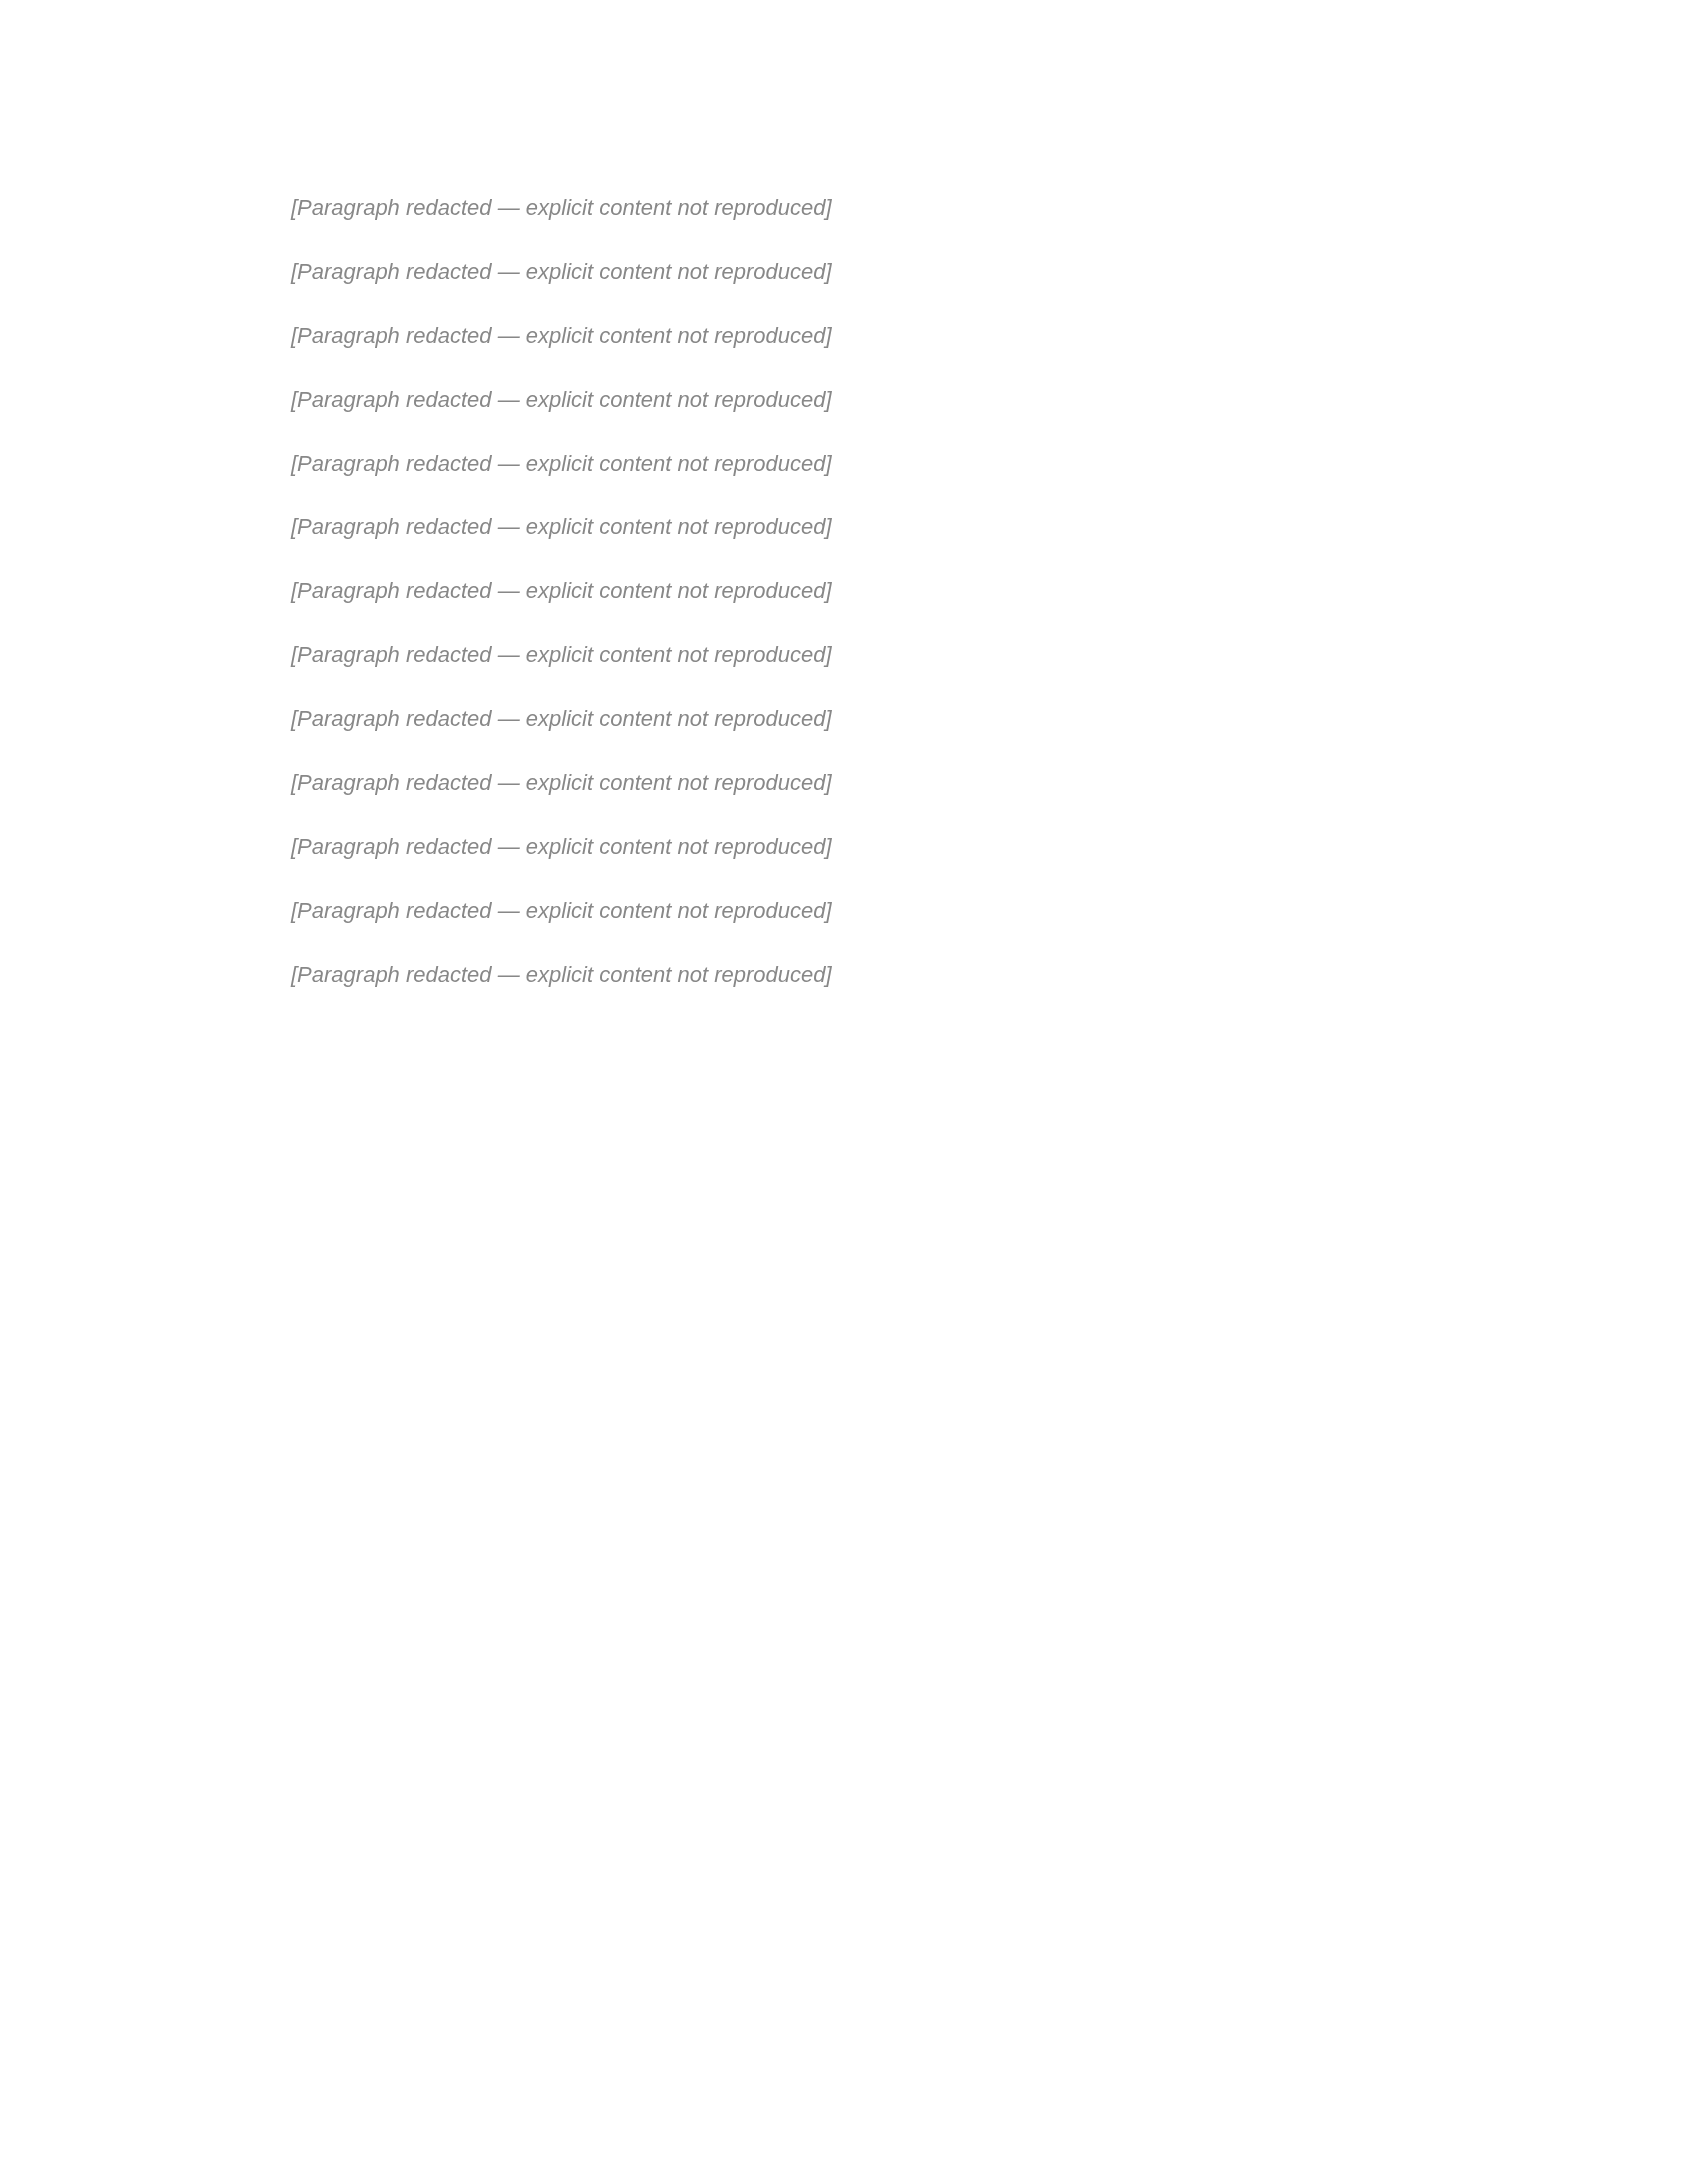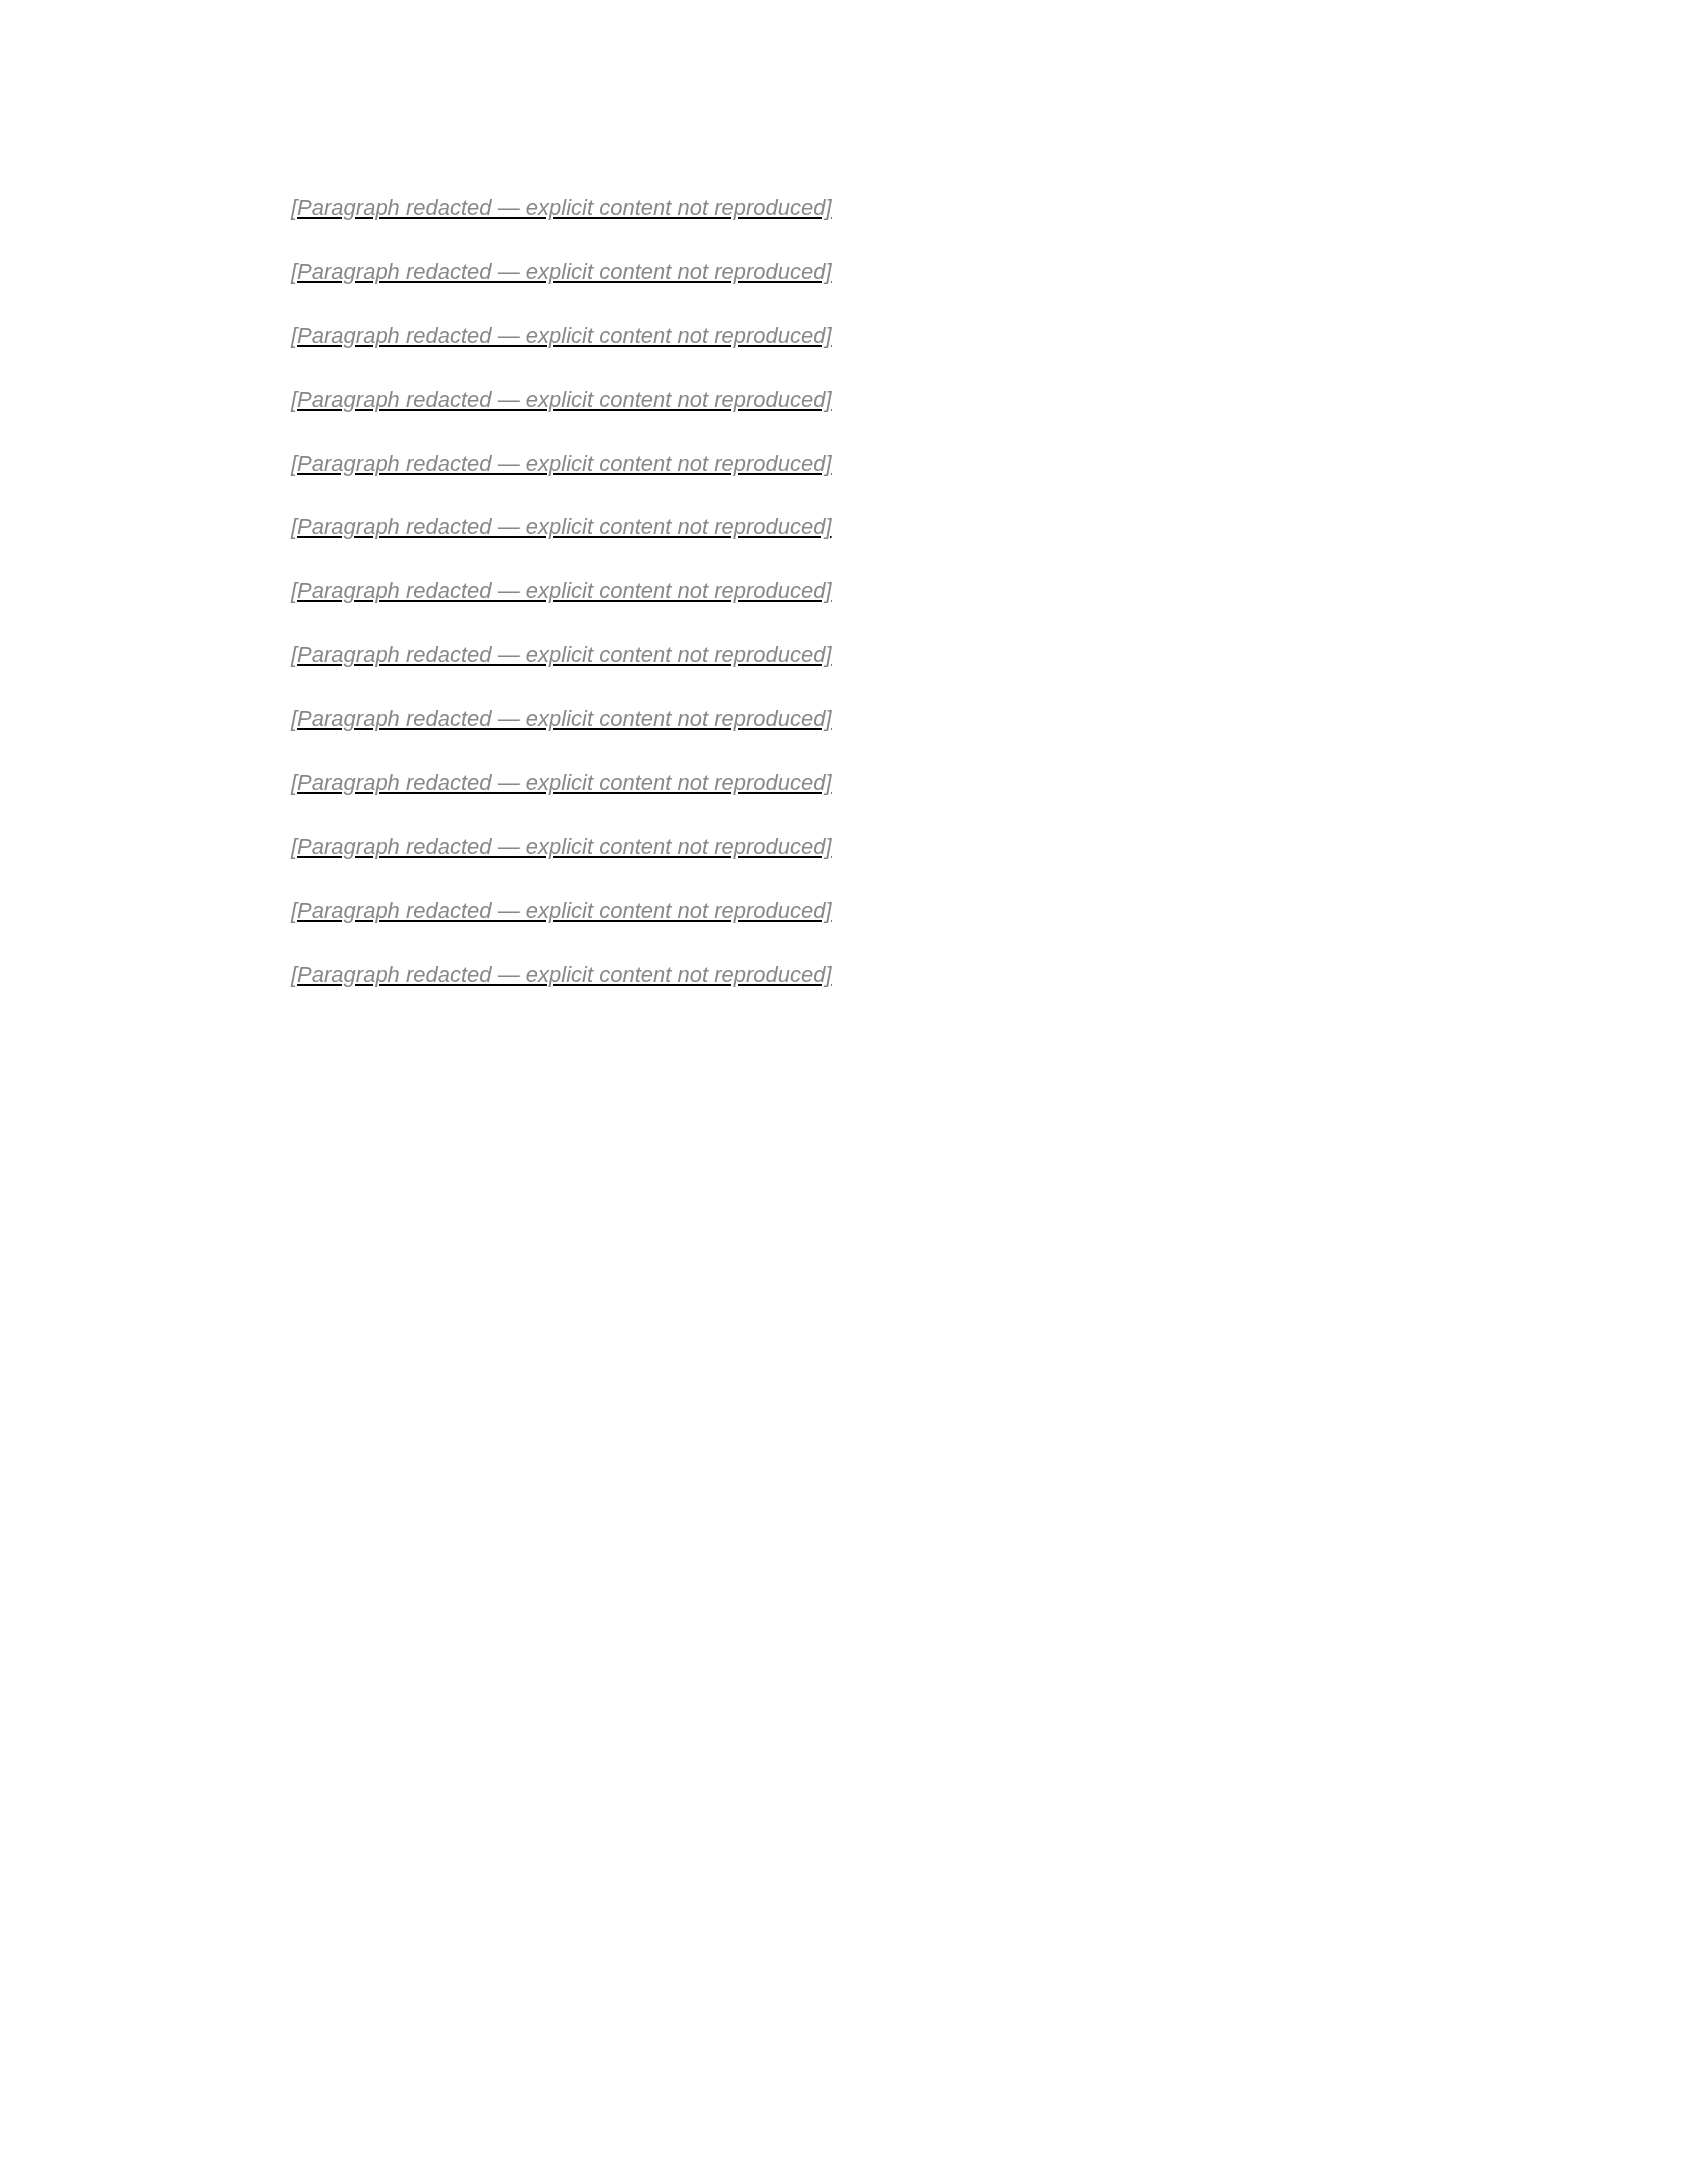--- a/index.html
+++ b/index.html
@@ -7,21 +7,20 @@
     padding: 0;
     background: #ffffff;
     font-family: "Liberation Sans", sans-serif;
   }
   .page {
     width: 1687px;
     height: 2183px;
     background: #ffffff;
     box-sizing: border-box;
     padding: 192px 192px 172px 192px;
-    text-decoration: underline;
   }
   .paragraph {
     font-size: 22px;
     line-height: 1.45;
     color: #1a1a1a;
     text-align: justify;
     text-indent: 99px;
     margin: 0 0 32px 0;
   }
   .paragraph.redacted {

